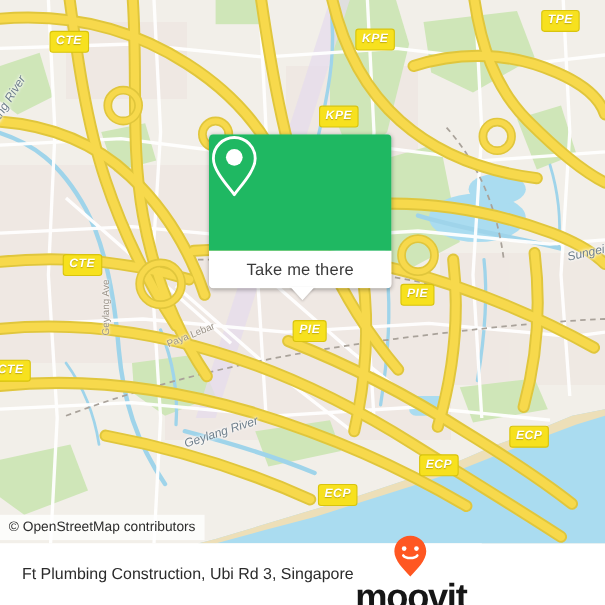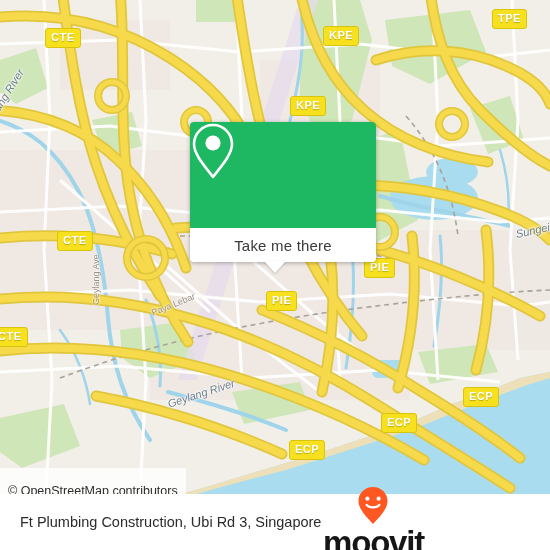--- a/index.html
+++ b/index.html
@@ -20,41 +20,42 @@
     border:1.4px solid #d8c40d;
     border-radius:3px;
     color:#ffffff;
     font-size:11px;
     font-weight:bold;
     letter-spacing:.5px;
     line-height:1;
     padding:3px 5px 4px 5px;
     text-shadow:0 1px 1px rgba(120,100,0,.45);
     white-space:nowrap;
+    font-style:italic;
   }
 
   .waterlabel{
     position:absolute;
     color:#6f7f8c;
     font-size:11px;
     font-style:italic;
     white-space:nowrap;
     text-shadow:0 0 2px #fff,0 0 3px #fff,0 0 4px #fff;
   }
   .streetlabel{
     position:absolute;
     color:#9a9287;
     font-size:9px;
     white-space:nowrap;
     text-shadow:0 0 2px #fff,0 0 3px #fff;
   }
 
   
   #card{
-    position:absolute;left:190px;top:122px;width:186px;
+    position:absolute;left:190px;top:122px;width:166px;
     border-radius:4px;overflow:hidden;
     box-shadow:0 1px 4px rgba(0,0,0,.30);
   }
   #card-top{
     height:106px;background:#1fb862;
     display:flex;align-items:center;justify-content:center;
   }
   #card-bottom{
     height:34px;background:#ffffff;
     display:flex;align-items:center;justify-content:center;
@@ -67,21 +68,21 @@
     width:0;height:0;
     border-left:11px solid transparent;
     border-right:11px solid transparent;
     border-top:12px solid #ffffff;
     filter:drop-shadow(0 1px 1px rgba(0,0,0,.20));
   }
 
   
   #attrib{
     position:absolute;left:0;top:468px;
-    padding:16px 8px 5px 8px;
+    padding:4px 8px 5px 8px;
     background:rgba(255,255,255,.78);
     color:#2d2d2d;font-size:12.5px;
     white-space:nowrap;
   }
 
   
   #footer{
     position:absolute;left:0;top:494px;width:438px;height:56px;
     background:#ffffff;
     display:flex;align-items:center;

